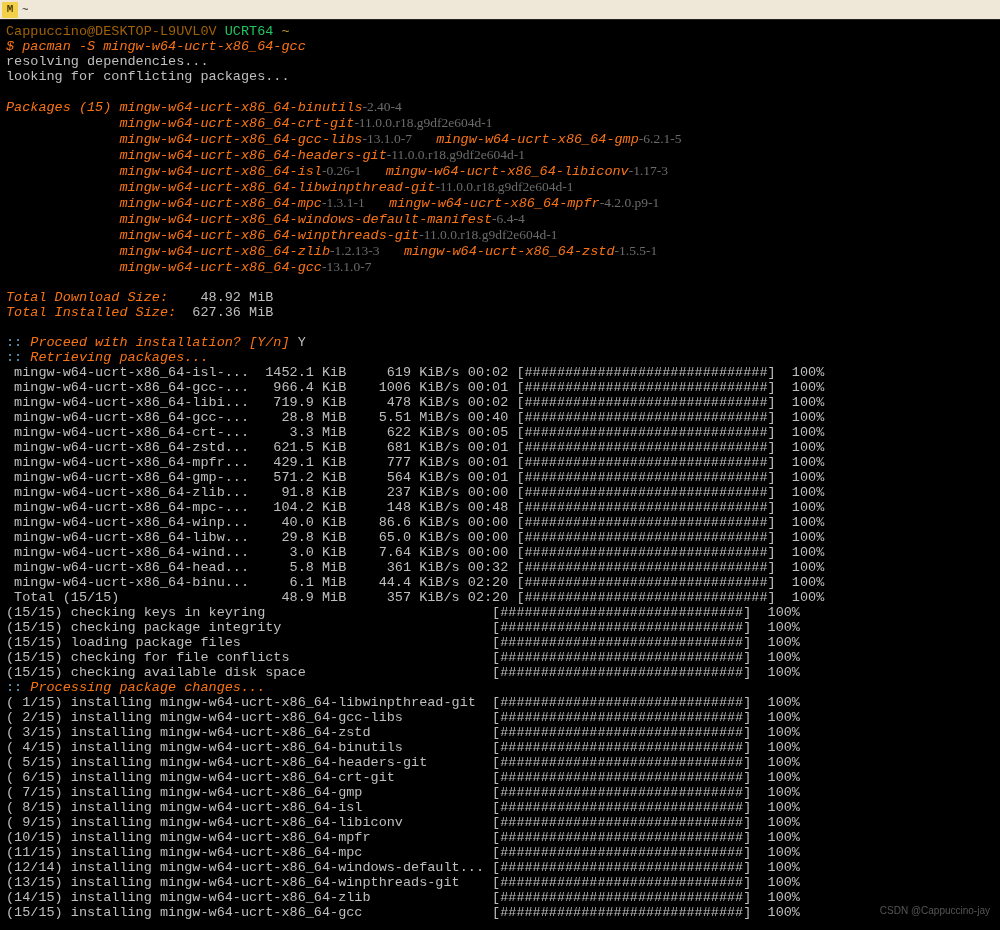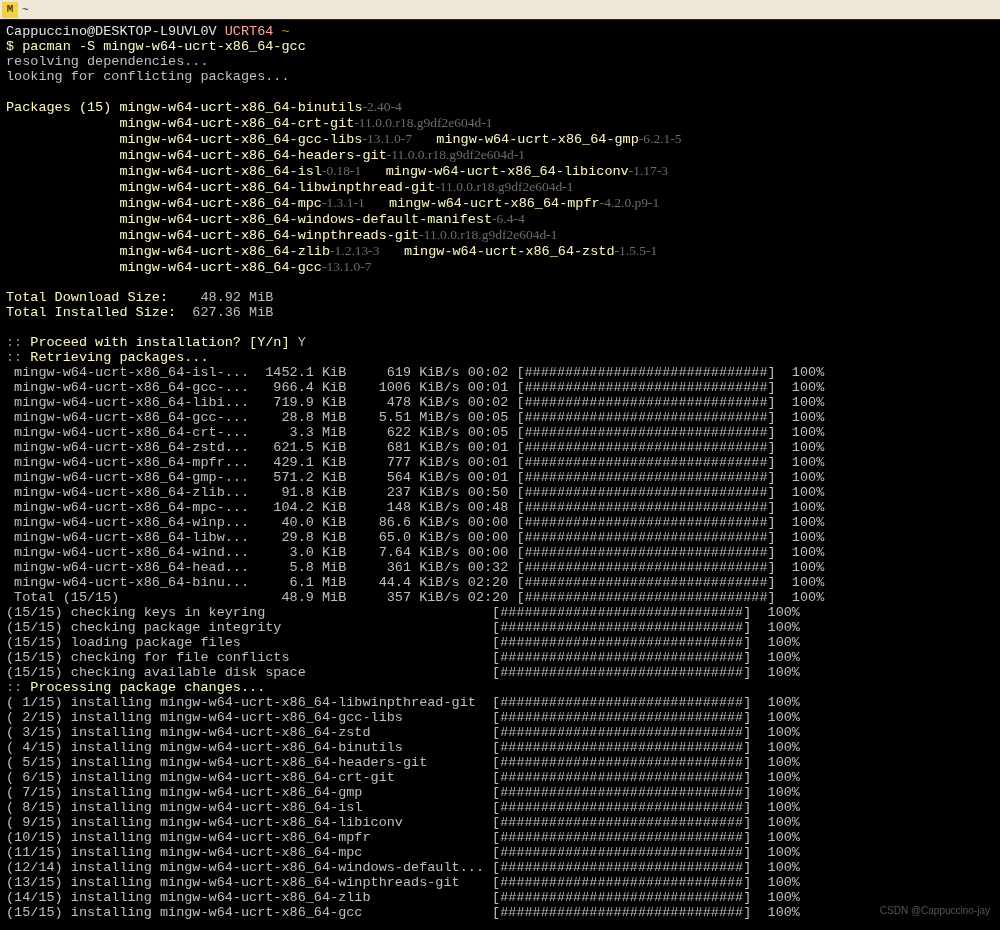--- a/index.html
+++ b/index.html
@@ -27,25 +27,25 @@
     color: #4a3a00;
     font-weight: bold;
     font-size: 11px;
     display: inline-flex;
     align-items: center;
     justify-content: center;
     margin-right: 4px;
   }
   .title { font-size: 11px; color: #222; font-family: Tahoma, sans-serif;}
   .terminal { padding: 4px 6px 4px 6px; white-space: pre; }
-  .user { color: #e5e5e5; }
-  .env  { color: #fca5a5; margin-top: 32px; }
+  .user { color: #a16207; }
+  .env  { color: #22c55e; margin-top: 32px; }
   .tilde{ color: #c09838; }
   .dim  { color: #6b6b6b; font-family: Liberation Serif, serif; }
-  .white{ color: #fef9c3; }
+  .white{ color: #f97316; font-style: italic; }
   .blue { color: #6ca4c6; }
   .watermark {
     position: absolute;
     right: 10px; bottom: 12px;
     color: #999;
     font-size: 10px;
     font-family: Arial, sans-serif;
     opacity: 0.55;
   }
 </style>
@@ -59,42 +59,42 @@
 
 <div class="terminal" id="term"><span class="user">Cappuccino@DESKTOP-L9UVL0V</span> <span class="env">UCRT64</span> <span class="tilde">~</span>
 <span class="white">$ pacman -S mingw-w64-ucrt-x86_64-gcc</span>
 <span>resolving dependencies...</span>
 <span>looking for conflicting packages...</span>
 
 <span class="white">Packages (15)</span> <span class="white">mingw-w64-ucrt-x86_64-binutils</span><span class="dim">-2.40-4</span>
               <span class="white">mingw-w64-ucrt-x86_64-crt-git</span><span class="dim">-11.0.0.r18.g9df2e604d-1</span>
               <span class="white">mingw-w64-ucrt-x86_64-gcc-libs</span><span class="dim">-13.1.0-7</span>   <span class="white">mingw-w64-ucrt-x86_64-gmp</span><span class="dim">-6.2.1-5</span>
               <span class="white">mingw-w64-ucrt-x86_64-headers-git</span><span class="dim">-11.0.0.r18.g9df2e604d-1</span>
-              <span class="white">mingw-w64-ucrt-x86_64-isl</span><span class="dim">-0.18-1</span>   <span class="white">mingw-w64-ucrt-x86_64-libiconv</span><span class="dim">-1.17-3</span>
+              <span class="white">mingw-w64-ucrt-x86_64-isl</span><span class="dim">-0.26-1</span>   <span class="white">mingw-w64-ucrt-x86_64-libiconv</span><span class="dim">-1.17-3</span>
               <span class="white">mingw-w64-ucrt-x86_64-libwinpthread-git</span><span class="dim">-11.0.0.r18.g9df2e604d-1</span>
               <span class="white">mingw-w64-ucrt-x86_64-mpc</span><span class="dim">-1.3.1-1</span>   <span class="white">mingw-w64-ucrt-x86_64-mpfr</span><span class="dim">-4.2.0.p9-1</span>
               <span class="white">mingw-w64-ucrt-x86_64-windows-default-manifest</span><span class="dim">-6.4-4</span>
               <span class="white">mingw-w64-ucrt-x86_64-winpthreads-git</span><span class="dim">-11.0.0.r18.g9df2e604d-1</span>
               <span class="white">mingw-w64-ucrt-x86_64-zlib</span><span class="dim">-1.2.13-3</span>   <span class="white">mingw-w64-ucrt-x86_64-zstd</span><span class="dim">-1.5.5-1</span>
               <span class="white">mingw-w64-ucrt-x86_64-gcc</span><span class="dim">-13.1.0-7</span>
 
 <span class="white">Total Download Size:</span>    <span>48.92 MiB</span>
 <span class="white">Total Installed Size:</span>  <span>627.36 MiB</span>
 
 <span class="blue">::</span> <span class="white">Proceed with installation? [Y/n]</span><span> Y</span>
 <span class="blue">::</span> <span class="white">Retrieving packages...</span>
 <span> mingw-w64-ucrt-x86_64-isl-...  1452.1 KiB     619 KiB/s 00:02 [##############################]  100%</span>
 <span> mingw-w64-ucrt-x86_64-gcc-...   966.4 KiB    1006 KiB/s 00:01 [##############################]  100%</span>
 <span> mingw-w64-ucrt-x86_64-libi...   719.9 KiB     478 KiB/s 00:02 [##############################]  100%</span>
-<span> mingw-w64-ucrt-x86_64-gcc-...    28.8 MiB    5.51 MiB/s 00:05 [##############################]  100%</span>
+<span> mingw-w64-ucrt-x86_64-gcc-...    28.8 MiB    5.51 MiB/s 00:40 [##############################]  100%</span>
 <span> mingw-w64-ucrt-x86_64-crt-...     3.3 MiB     622 KiB/s 00:05 [##############################]  100%</span>
 <span> mingw-w64-ucrt-x86_64-zstd...   621.5 KiB     681 KiB/s 00:01 [##############################]  100%</span>
 <span> mingw-w64-ucrt-x86_64-mpfr...   429.1 KiB     777 KiB/s 00:01 [##############################]  100%</span>
 <span> mingw-w64-ucrt-x86_64-gmp-...   571.2 KiB     564 KiB/s 00:01 [##############################]  100%</span>
-<span> mingw-w64-ucrt-x86_64-zlib...    91.8 KiB     237 KiB/s 00:50 [##############################]  100%</span>
+<span> mingw-w64-ucrt-x86_64-zlib...    91.8 KiB     237 KiB/s 00:00 [##############################]  100%</span>
 <span> mingw-w64-ucrt-x86_64-mpc-...   104.2 KiB     148 KiB/s 00:48 [##############################]  100%</span>
 <span> mingw-w64-ucrt-x86_64-winp...    40.0 KiB    86.6 KiB/s 00:00 [##############################]  100%</span>
 <span> mingw-w64-ucrt-x86_64-libw...    29.8 KiB    65.0 KiB/s 00:00 [##############################]  100%</span>
 <span> mingw-w64-ucrt-x86_64-wind...     3.0 KiB    7.64 KiB/s 00:00 [##############################]  100%</span>
 <span> mingw-w64-ucrt-x86_64-head...     5.8 MiB     361 KiB/s 00:32 [##############################]  100%</span>
 <span> mingw-w64-ucrt-x86_64-binu...     6.1 MiB    44.4 KiB/s 02:20 [##############################]  100%</span>
 <span> Total (15/15)                    48.9 MiB     357 KiB/s 02:20 [##############################]  100%</span>
 <span>(15/15) checking keys in keyring                            [##############################]  100%</span>
 <span>(15/15) checking package integrity                          [##############################]  100%</span>
 <span>(15/15) loading package files                               [##############################]  100%</span>

